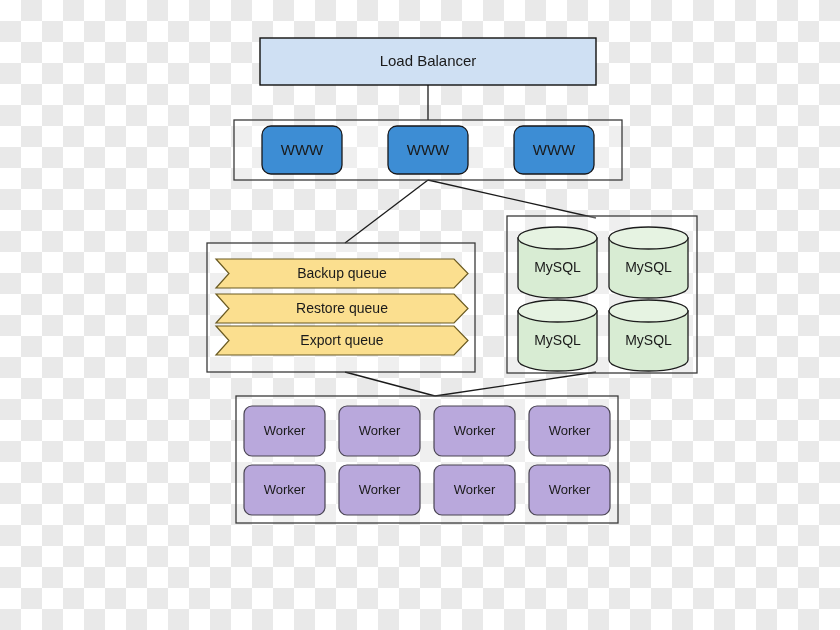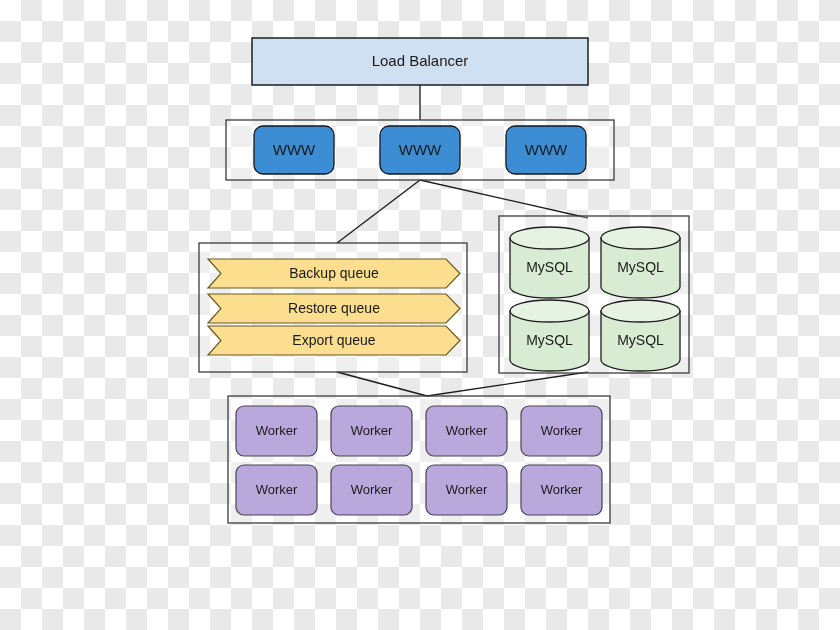--- a/index.html
+++ b/index.html
@@ -15,20 +15,21 @@
     background-image:
       linear-gradient(45deg, #e9e9e9 25%, transparent 25%, transparent 75%, #e9e9e9 75%, #e9e9e9),
       linear-gradient(45deg, #e9e9e9 25%, transparent 25%, transparent 75%, #e9e9e9 75%, #e9e9e9);
     background-size: 42px 42px;
     background-position: 0 0, 21px 21px;
   }
   #diagram-root {
     position: relative;
     width: 780px;
     height: 630px;
+    padding-left: 8px;
   }
   svg.diagram {
     display: block;
     width: 840px;
     height: 630px;
   }
   text {
     font-family: "Liberation Sans", sans-serif;
     fill: #1a1a1a;
     dominant-baseline: middle;

